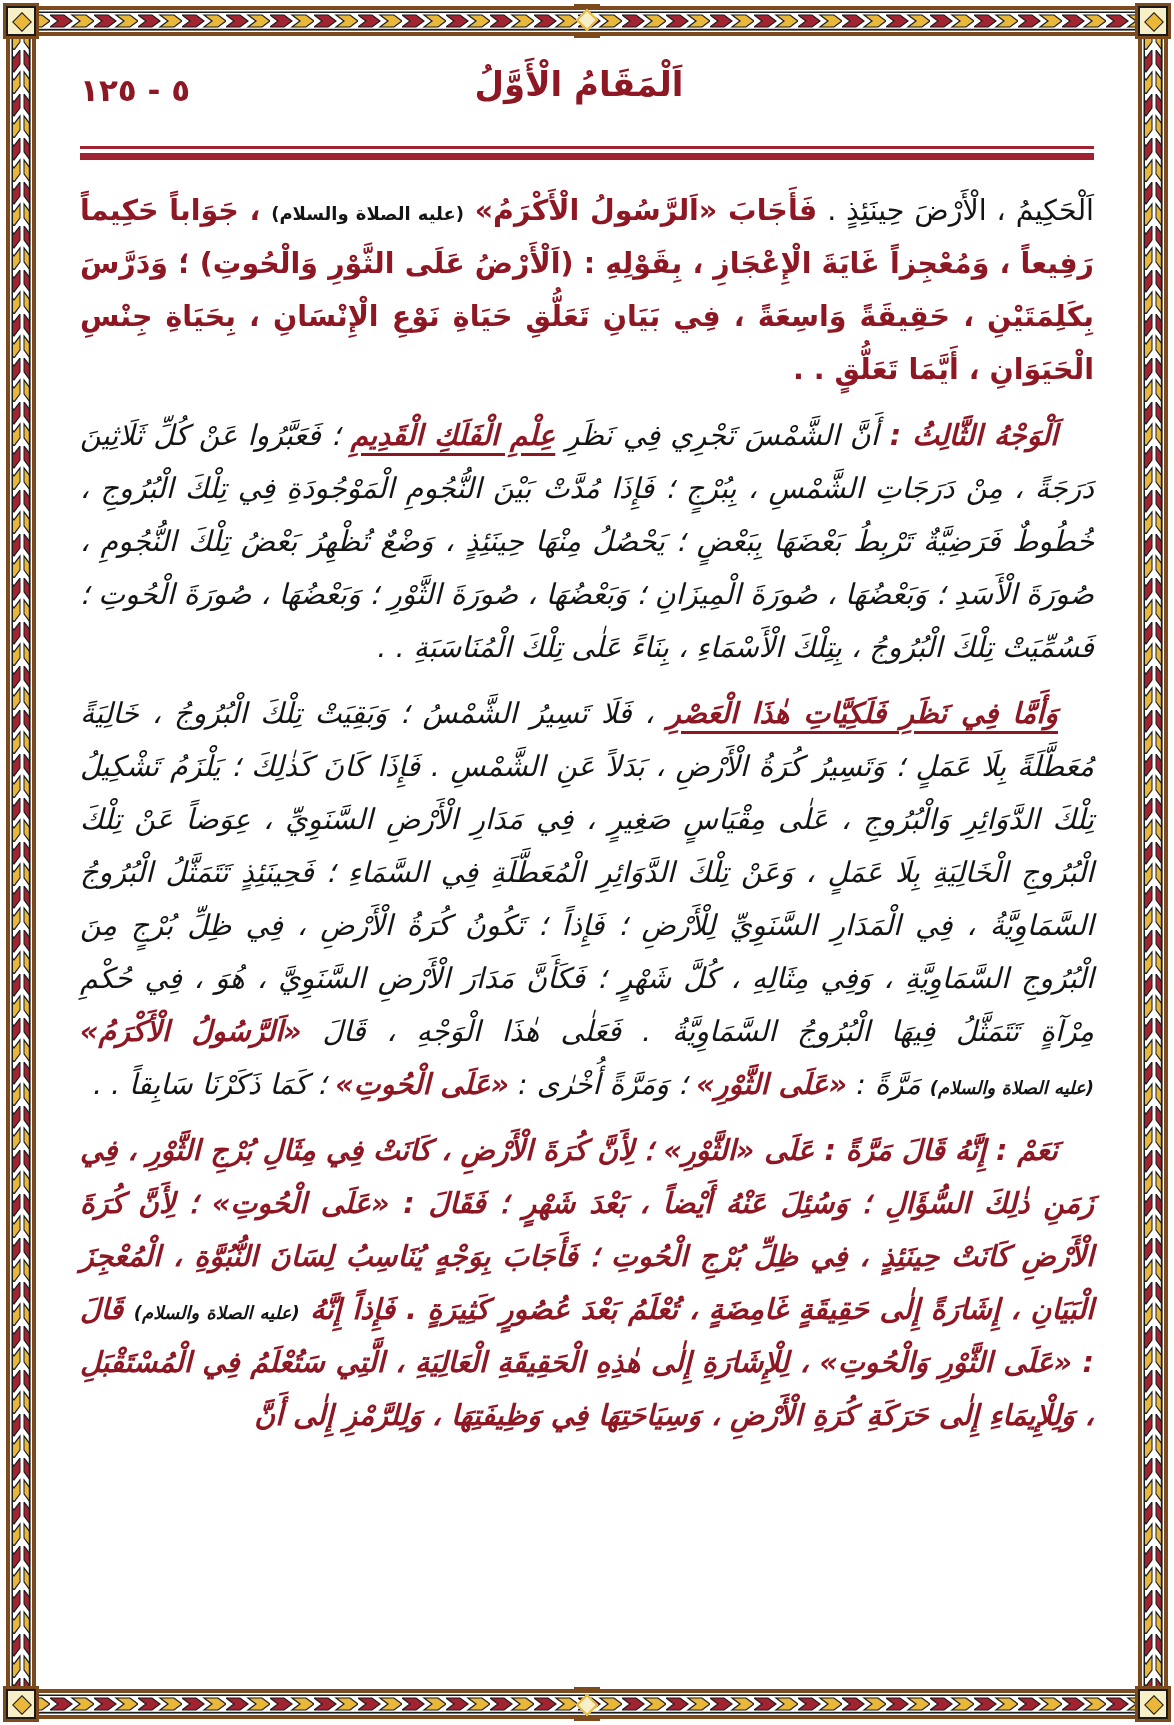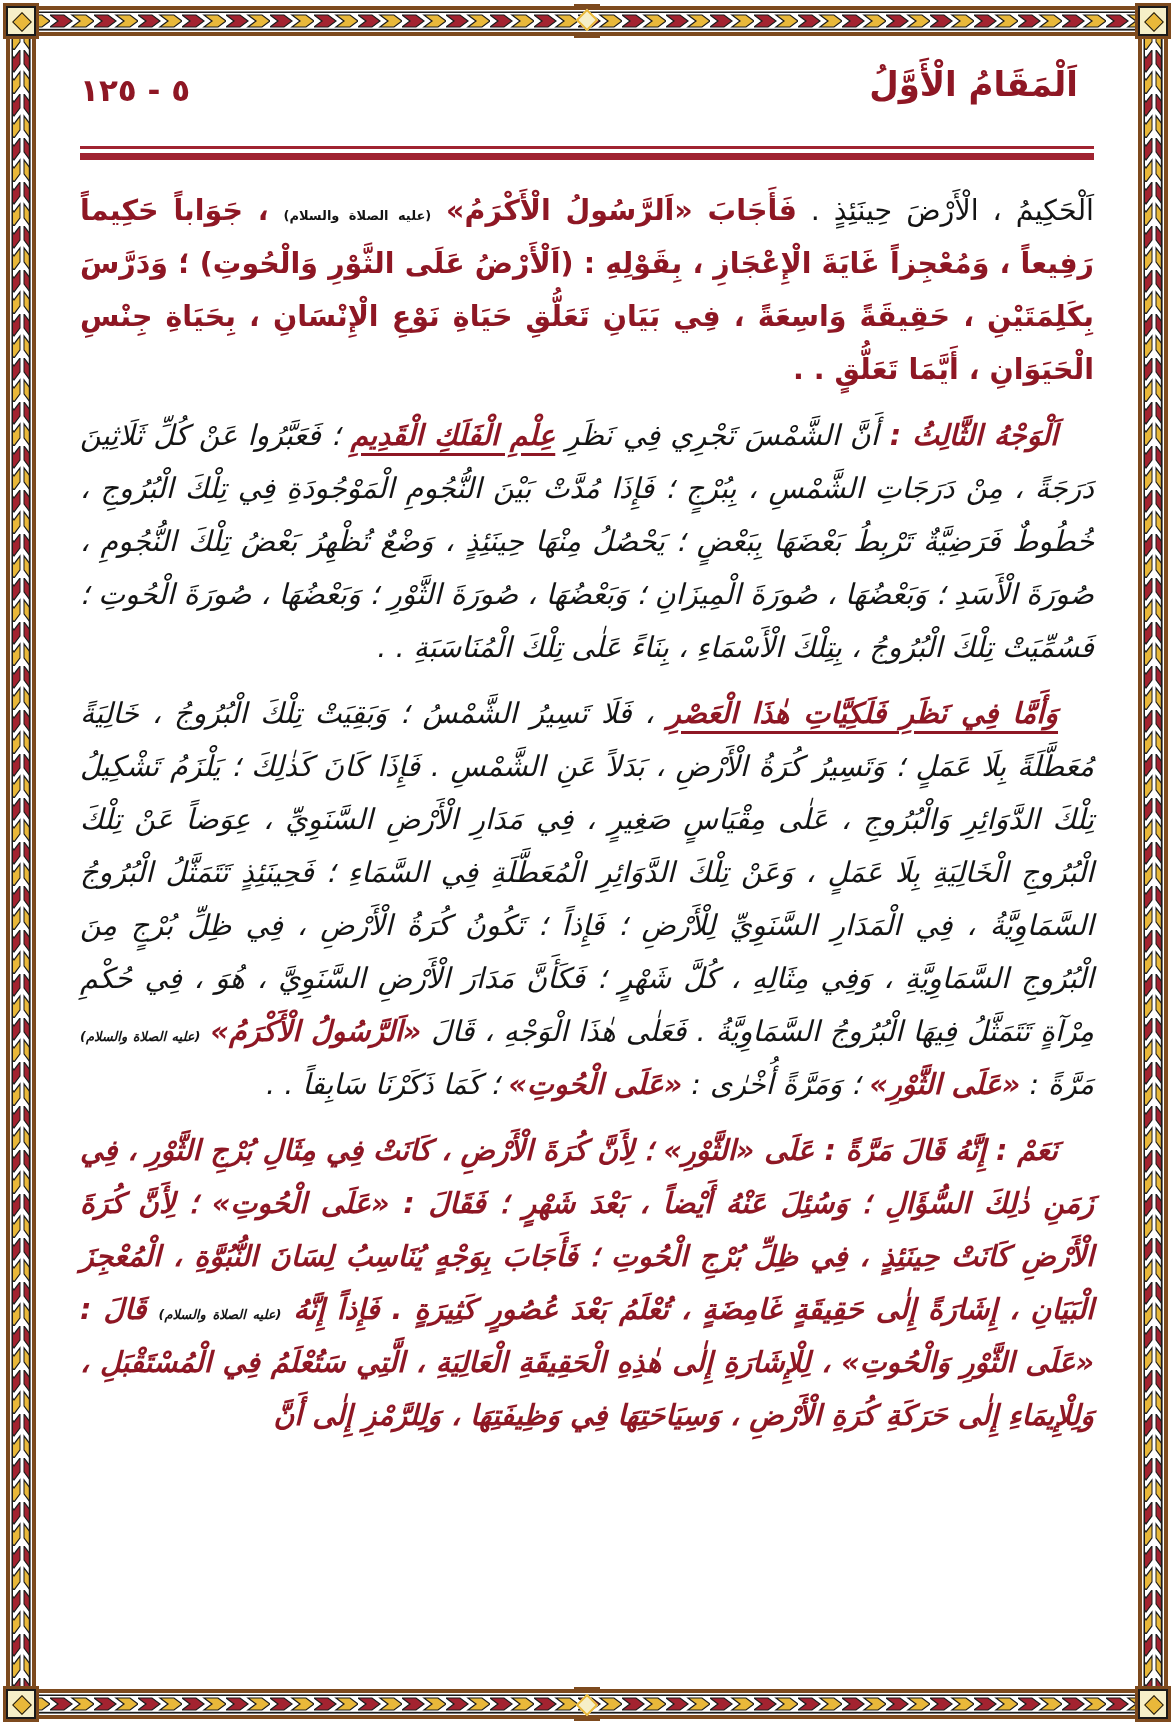--- a/index.html
+++ b/index.html
@@ -63,21 +63,21 @@
     direction:rtl;
   }
   .header{position:relative;height:66px;}
   .page-number{
     position:absolute;left:0;top:8px;
     color:var(--red);font-weight:bold;font-size:31px;
     direction:ltr;unicode-bidi:bidi-override;
     letter-spacing:2px;
   }
   .page-title{
-    position:absolute;left:0;right:16px;top:0;text-align:right;
+    position:absolute;left:0;right:16px;top:0;text-align:center;
     color:var(--red);font-weight:bold;font-size:34px;
   }
   .rule{margin-top:16px;}
   .rule .thin{height:3px;background:var(--rule-red);}
   .rule .thick{height:7px;background:var(--rule-red);margin-top:4px;}
   .body{
     margin-top:24px;
     font-size:28.5px;
     line-height:1.86;
     text-align:justify;
@@ -89,21 +89,21 @@
   .t-red{color:var(--red);font-weight:bold;}
   .t-red-u{
     color:var(--red);font-weight:bold;
     text-decoration:underline;
     text-decoration-color:var(--red);
     text-decoration-thickness:2.5px;
     text-underline-offset:8px;
   }
   .seal{
     color:var(--ink);
-    font-size:13px;
+    font-size:18px;
     font-weight:bold;
     letter-spacing:-0.5px;
     white-space:nowrap;
   }
 </style>
 </head>
 <body>
 
 <div class="page">
 

